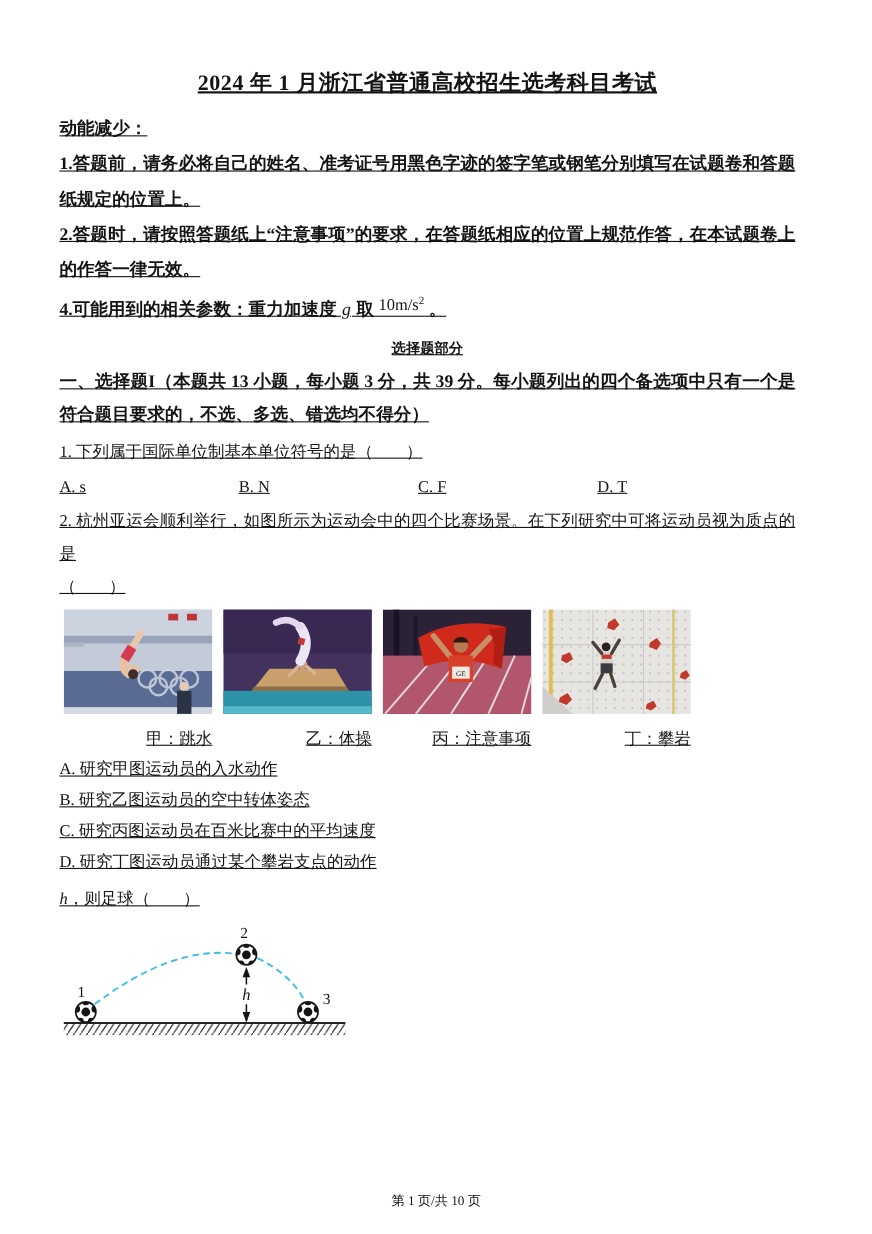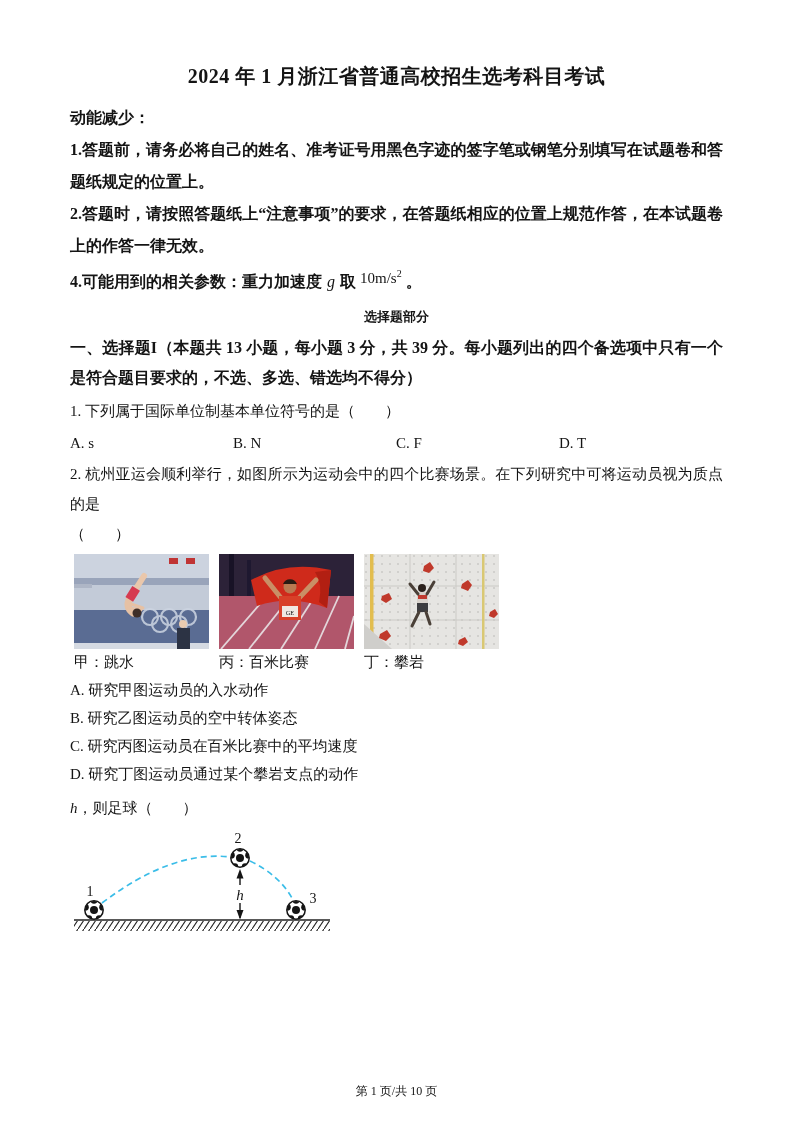--- a/index.html
+++ b/index.html
@@ -2,21 +2,21 @@
 <html lang="zh"><head>
 <meta charset="utf-8">
 <style>
   * { margin:0; padding:0; box-sizing:border-box; }
   html,body { background:#ffffff; }
   body {
     width:793px; height:1122px; position:relative; overflow:hidden;
     font-family:"Liberation Serif","DejaVu Serif",serif;
     color:#141414;
   }
-  .page { position:absolute; inset:0; padding:62px 70px 0 70px; }
+  .page { position:absolute; inset:0; padding:62px 70px 0 54px;text-decoration:underline; }
 
   .title {
     font-size:20px; font-weight:bold; text-align:center;
     line-height:28px; letter-spacing:0.5px; margin-bottom:12px;
   }
 
   .notice { font-size:16px; font-weight:bold; }
   .notice p { line-height:32px; text-align:justify; }
   .fml { font-weight:normal; font-size:15px; position:relative; top:-4px; }
   .fml sup { font-size:10px; }
@@ -28,21 +28,21 @@
   .q { font-size:15px; }
   .q1-stem { line-height:32px; margin-top:2px; }
   .q1-options { display:flex; line-height:32px; }
   .q1-options .opt { width:163px; }
 
   .q2-stem p { line-height:30px; text-align:justify; }
 
   .photos { display:flex; gap:10px; margin:5px 0 0 4px; }
   .photos figure { width:135px; }
   .photos svg { display:block; width:135px; height:95px; }
-  .photos figcaption { text-align:left; font-size:15px; line-height:24px; margin-top:1px; }
+  .photos figcaption { text-align:right; font-size:15px; line-height:24px; margin-top:11px; }
 
   .q2-options { margin-top:2px; }
   .q2-options p { line-height:28px; }
 
   .q3-stem { margin-top:4px; }
   .q3-stem p { line-height:32px; text-align:justify; }
   .it { font-style:italic; }
 
   .diagram-wrap { margin:6px 0 0 2px; }
   .diagram-wrap svg { display:block; }
@@ -114,20 +114,38 @@
             <rect x="52" y="36" width="13" height="9" fill="#d63a50" transform="rotate(-58 58 40)"></rect>
             <path d="M57 50 l12 4 M55 54 l12 2" stroke="#e6c1a4" stroke-width="3" stroke-linecap="round"></path>
             <circle cx="63" cy="59" r="4.5" fill="#3e2e28"></circle>
           </g>
           <rect x="103" y="74" width="13" height="21" fill="#2c3344"></rect>
           <circle cx="109" cy="70" r="4" fill="#e9cbb0"></circle>
         </svg>
         <figcaption>甲：跳水</figcaption>
       </figure>
 
+      <figure>
+        <svg viewBox="0 0 135 95">
+          <rect width="135" height="95" fill="#43315e"></rect>
+          <rect width="135" height="40" fill="#382852"></rect>
+          <rect y="74" width="135" height="21" fill="#2c93a9"></rect>
+          <rect y="88" width="135" height="7" fill="#55b9c8"></rect>
+          <path d="M26 74 L114 74 L102 54 L42 54 Z" fill="#c9a06c"></path>
+          <path d="M26 74 L114 74 L112 70 L28 70 Z" fill="#8d6f4a"></path>
+          <g>
+            <circle cx="72" cy="50" r="4.5" fill="#c99e84"></circle>
+            <path d="M70 47 Q80 30 70 16" stroke="#ebe6f4" stroke-width="9" fill="none" stroke-linecap="round"></path>
+            <path d="M70 16 Q60 6 48 12" stroke="#e2d8ee" stroke-width="6" fill="none" stroke-linecap="round"></path>
+            <rect x="68" y="26" width="6" height="6" fill="#c23b3b" transform="rotate(14 71 29)"></rect>
+            <path d="M68 52 L60 60 M76 52 L83 58" stroke="#d9b295" stroke-width="3.2" stroke-linecap="round"></path>
+          </g>
+        </svg>
+        <figcaption>乙：体操</figcaption>
+      </figure>
 
       <figure>
         <svg viewBox="0 0 135 95">
           <rect width="135" height="95" fill="#2c2238"></rect>
           <rect x="10" y="0" width="5" height="48" fill="#181226"></rect>
           <rect x="28" y="6" width="4" height="42" fill="#1e1830"></rect>
           <rect y="42" width="135" height="53" fill="#b1566b"></rect>
           <g stroke="#e3d6da" stroke-width="1.8">
             <path d="M2 95 L48 42"></path>
               <path d="M30 95 L72 42"></path>
@@ -141,21 +159,21 @@
           </g>
           <g>
             <path d="M62 44 L46 24 M80 44 L97 26" stroke="#c98f66" stroke-width="5" stroke-linecap="round"></path>
             <circle cx="71" cy="33" r="6.5" fill="#b97a52"></circle>
             <path d="M64 30 a7.5 7.5 0 0 1 14 0 z" fill="#2a1a12"></path>
             <path d="M60 42 h22 v24 h-22 z" fill="#d84028"></path>
             <rect x="63" y="52" width="16" height="11" fill="#f0e9e2"></rect>
             <text x="71" y="60.5" font-size="6.5" text-anchor="middle" fill="#333333">GE</text>
           </g>
         </svg>
-        <figcaption>丙：百米比赛</figcaption>
+        <figcaption>丙：注意事项</figcaption>
       </figure>
 
       <figure>
         <svg viewBox="0 0 135 95">
           <defs>
             <pattern id="wall-dots" width="8" height="8" patternUnits="userSpaceOnUse">
               <circle cx="2" cy="2" r="0.8" fill="#b5b5b2"></circle>
             </pattern>
           </defs>
           <rect width="135" height="95" fill="#e6e5e2"></rect>

